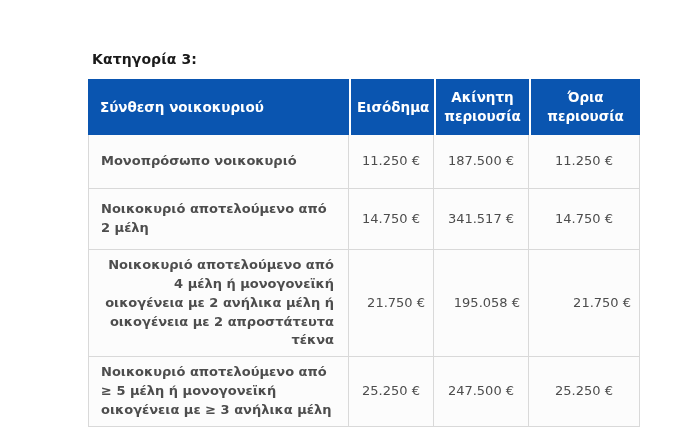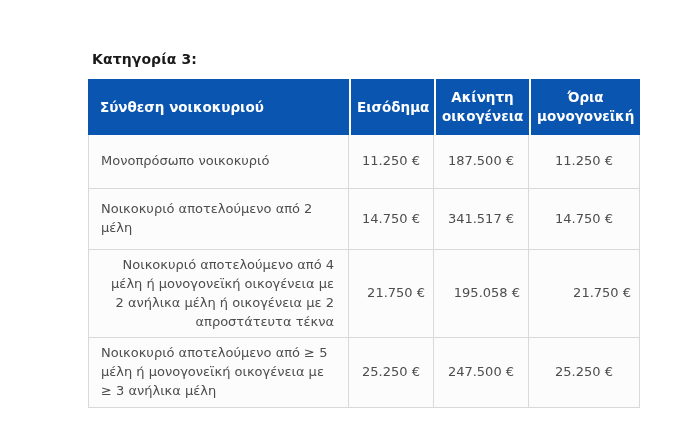--- a/index.html
+++ b/index.html
@@ -56,20 +56,21 @@
     text-align: center;
     padding: 6px 8px;
     border-right: 1px solid #d9d9d9;
     border-bottom: 1px solid #d9d9d9;
   }
   .cat-table td:first-child {
     border-left: 1px solid #d9d9d9;
     text-align: left;
     padding-left: 12px;
     padding-right: 14px;
+    font-weight: bold;
   }
   .cat-table tr.h1 td { height: 54px; }
   .cat-table tr.h2 td { height: 61px; }
   .cat-table tr.h3 td { height: 88px; }
   .cat-table tr.h4 td { height: 85px; text-align: right; }
   .cat-table tr.h5 td { height: 64px; }
 </style>
 </head>
 <body>
 
@@ -80,22 +81,22 @@
     <colgroup>
       <col style="width:261px">
       <col style="width:85px">
       <col style="width:95px">
       <col style="width:111px">
     </colgroup>
     <thead>
       <tr>
         <th class="col-household">Σύνθεση νοικοκυριού</th>
         <th>Εισόδημα</th>
-        <th>Ακίνητη οικογένεια</th>
-        <th>Όρια μονογονεϊκή</th>
+        <th>Ακίνητη περιουσία</th>
+        <th>Όρια περιουσία</th>
       </tr>
     </thead>
     <tbody>
       <tr class="h1">
         <td>Μονοπρόσωπο νοικοκυριό</td>
         <td>11.250 €</td>
         <td>187.500 €</td>
         <td>11.250 €</td>
       </tr>
       <tr class="h2">

